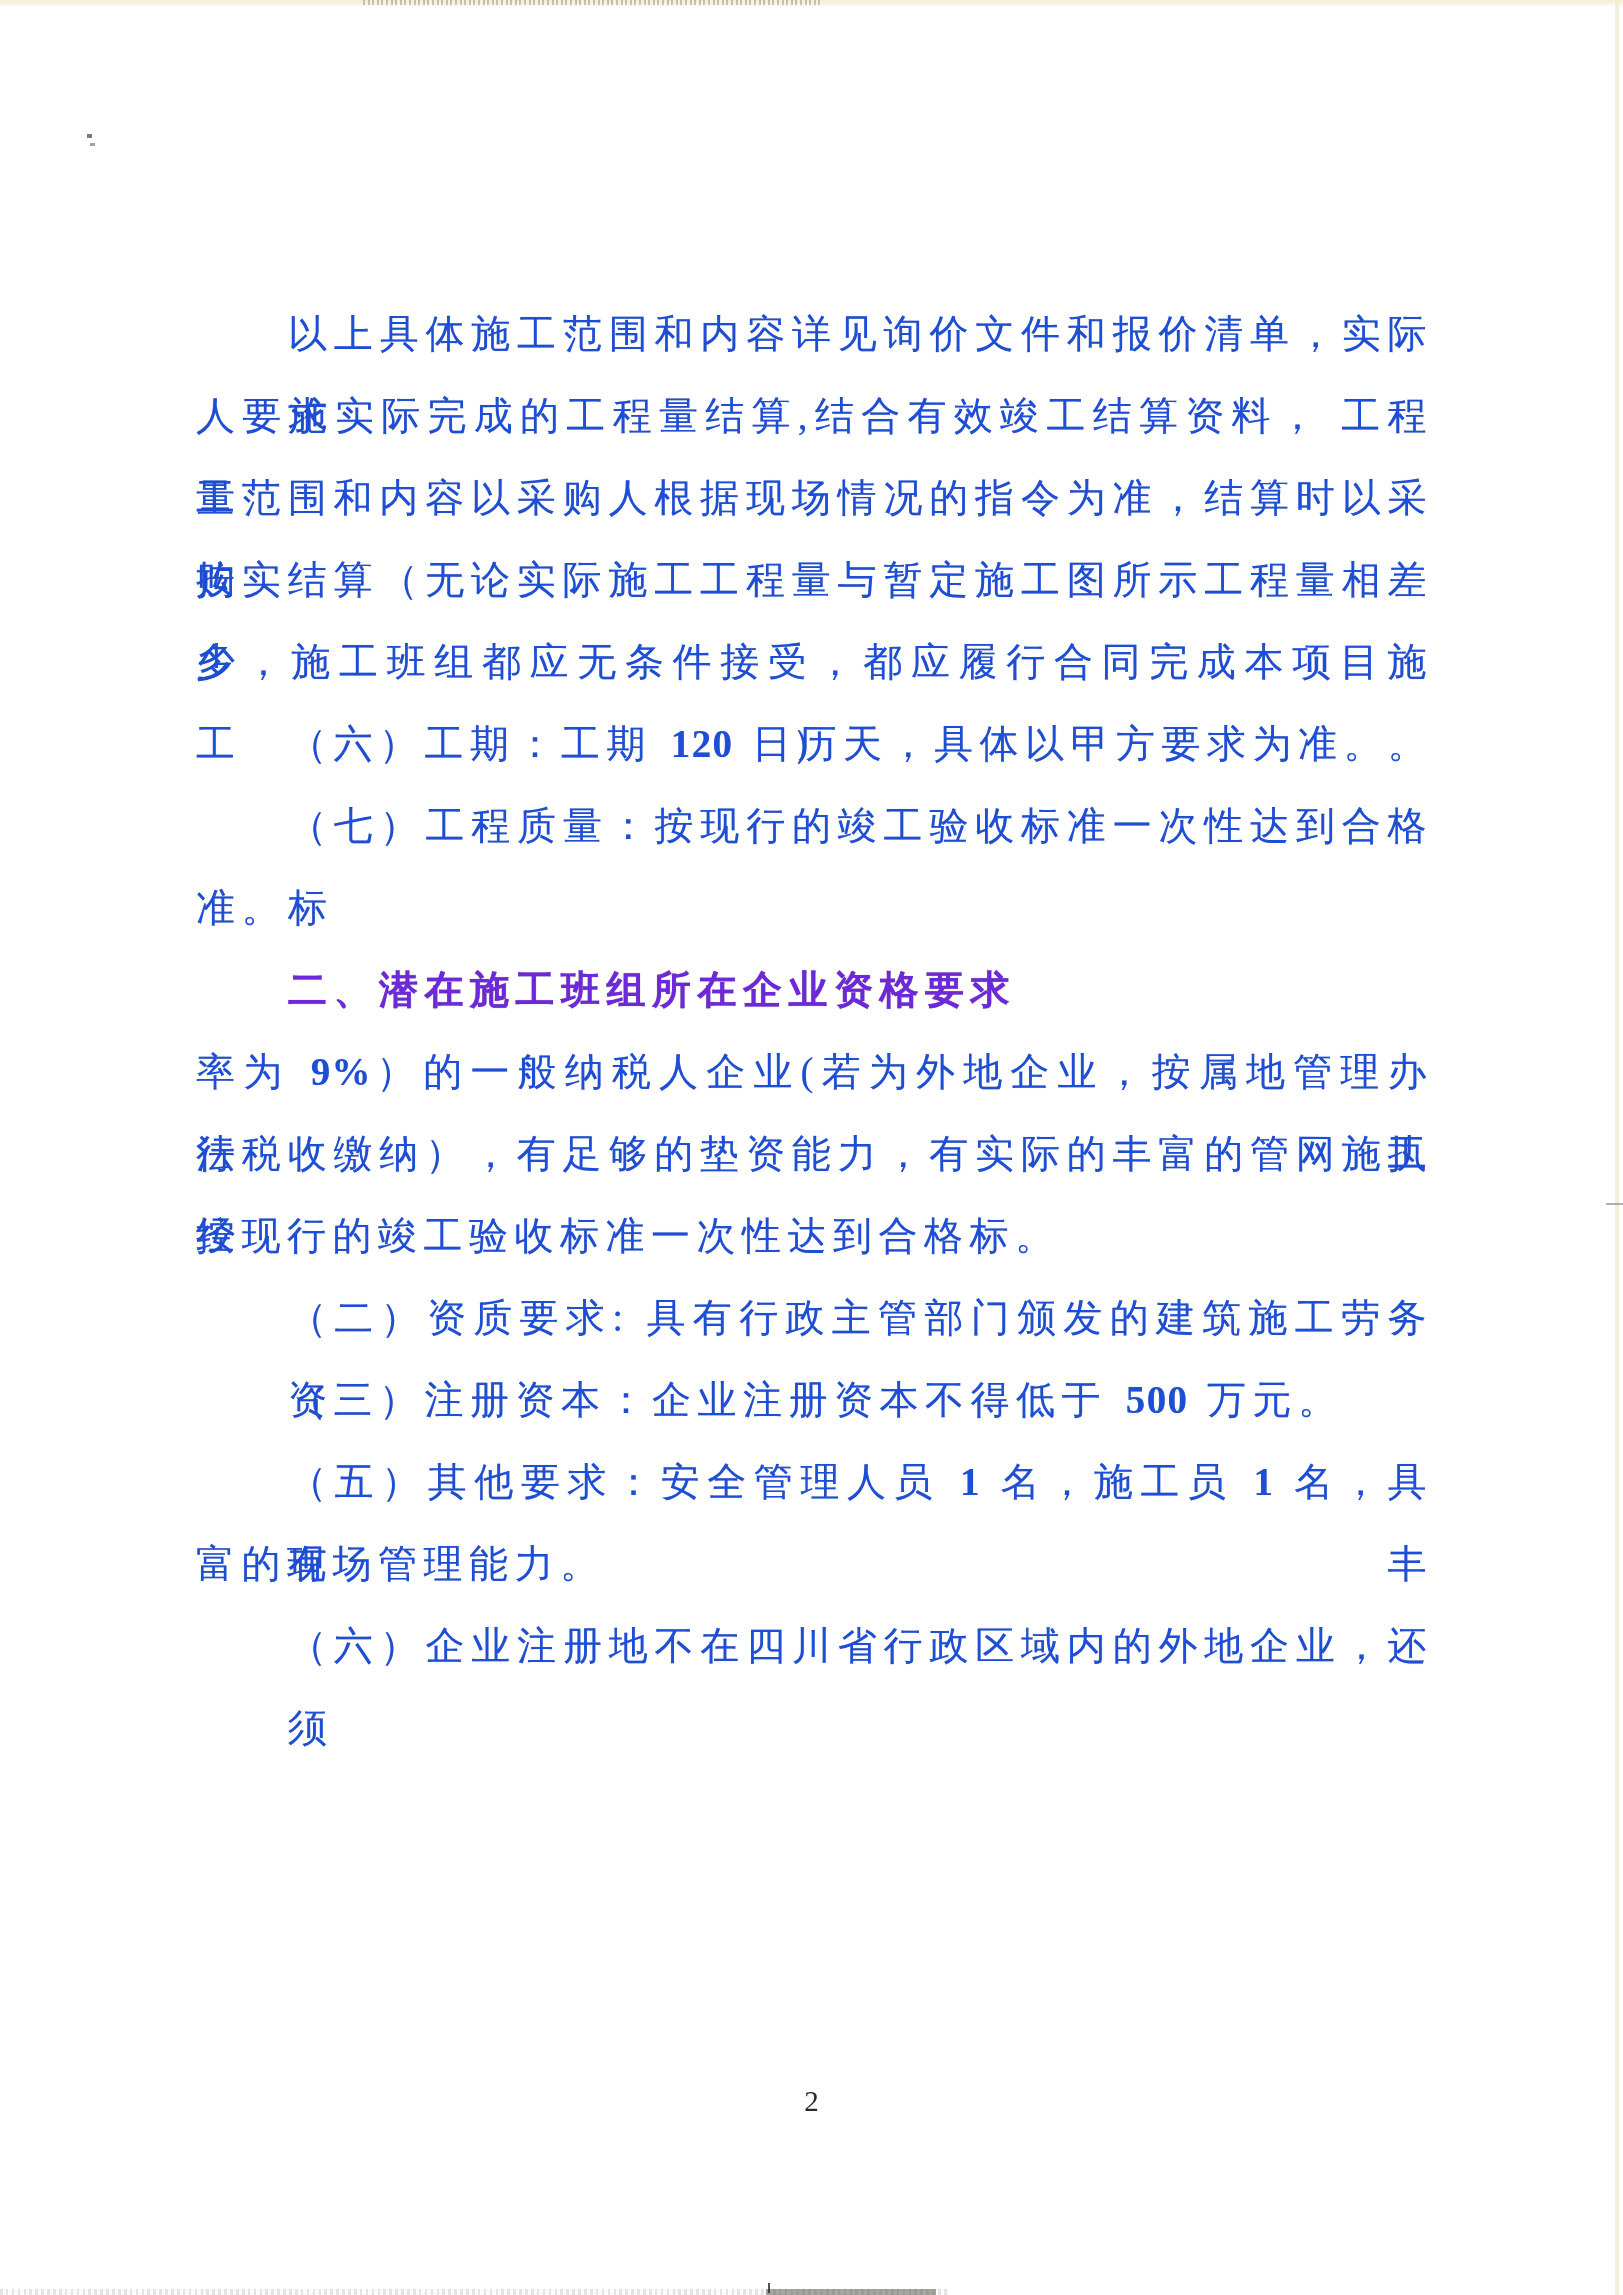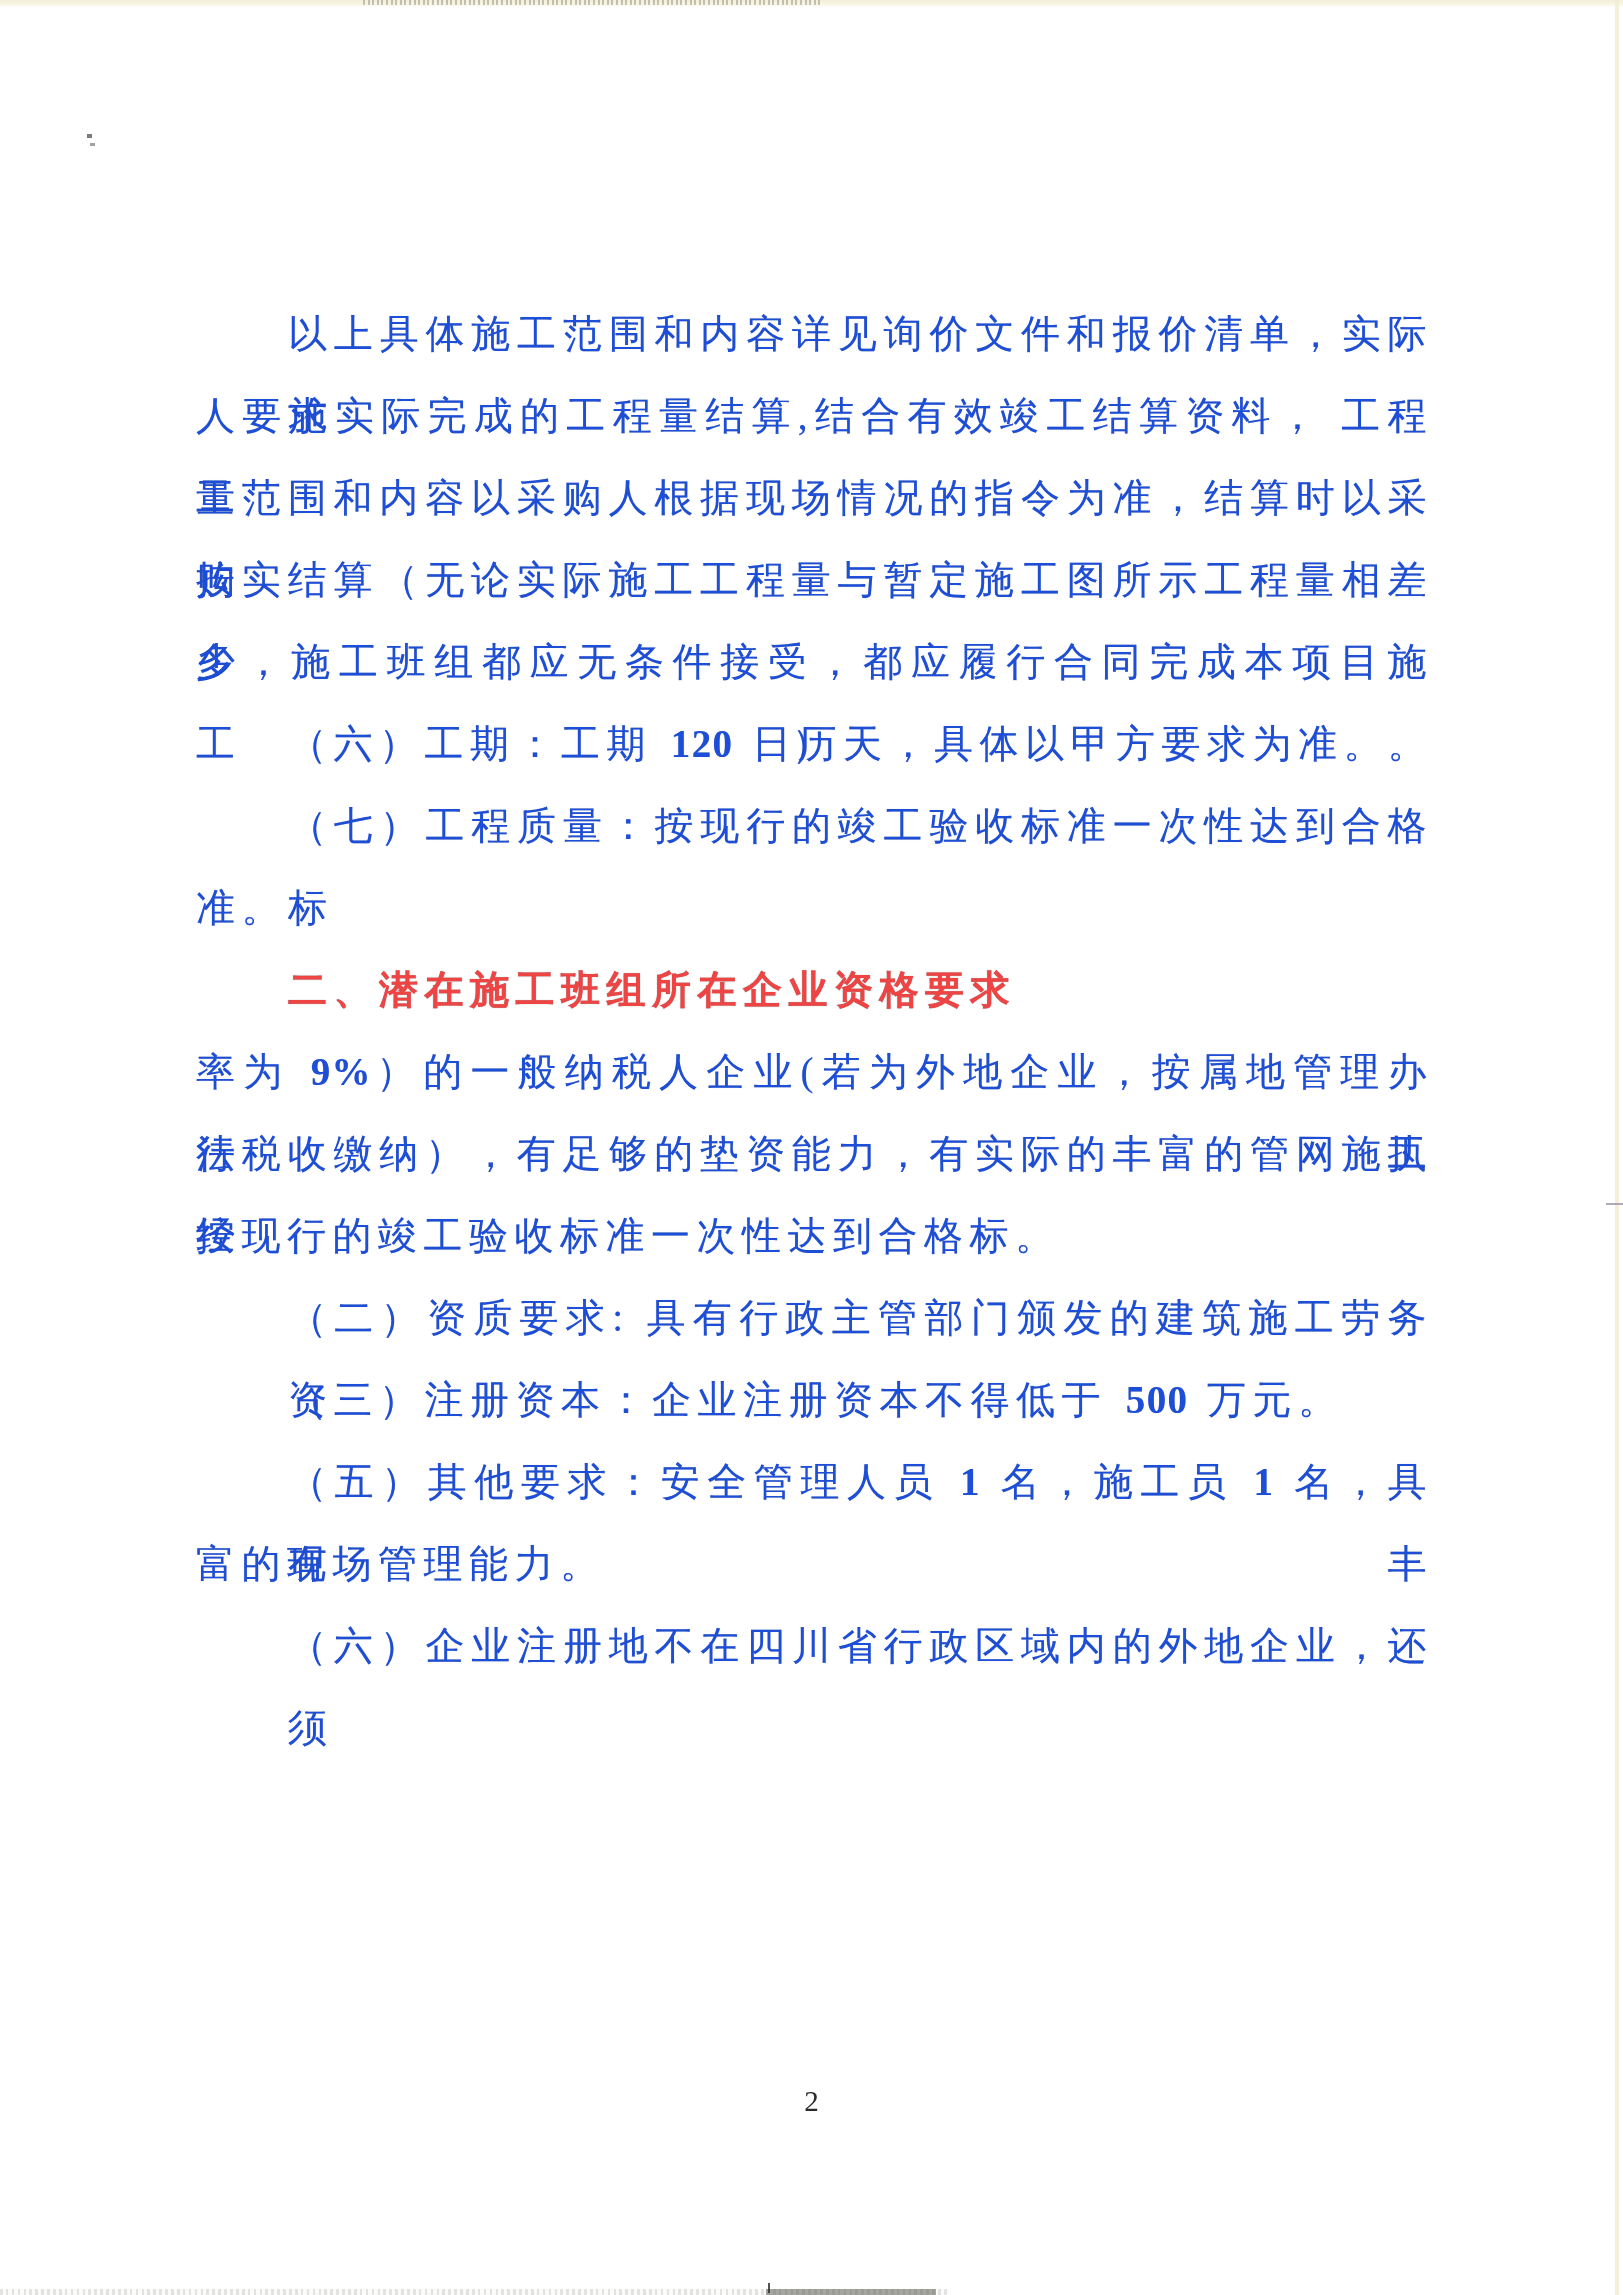--- a/index.html
+++ b/index.html
@@ -31,21 +31,21 @@
   }
   .line.justify {
     white-space: normal;
     text-align: justify;
     text-align-last: justify;
   }
   .line.indent { padding-left: 92px; }
   .line.indent.justify { padding-left: 92px; width: 1145px; }
   .line.bold {
     font-weight: 700;
-    color: #ef4444;
+    color: #6d28d9;
     text-shadow: 0 0 1px rgba(20,20,20,.55);
   }
   .num {
     font-family: "Liberation Serif", "DejaVu Serif", serif;
     font-weight: 700;
     letter-spacing: 1.3px;
     padding: 0 2.6px;
   }
 
   

